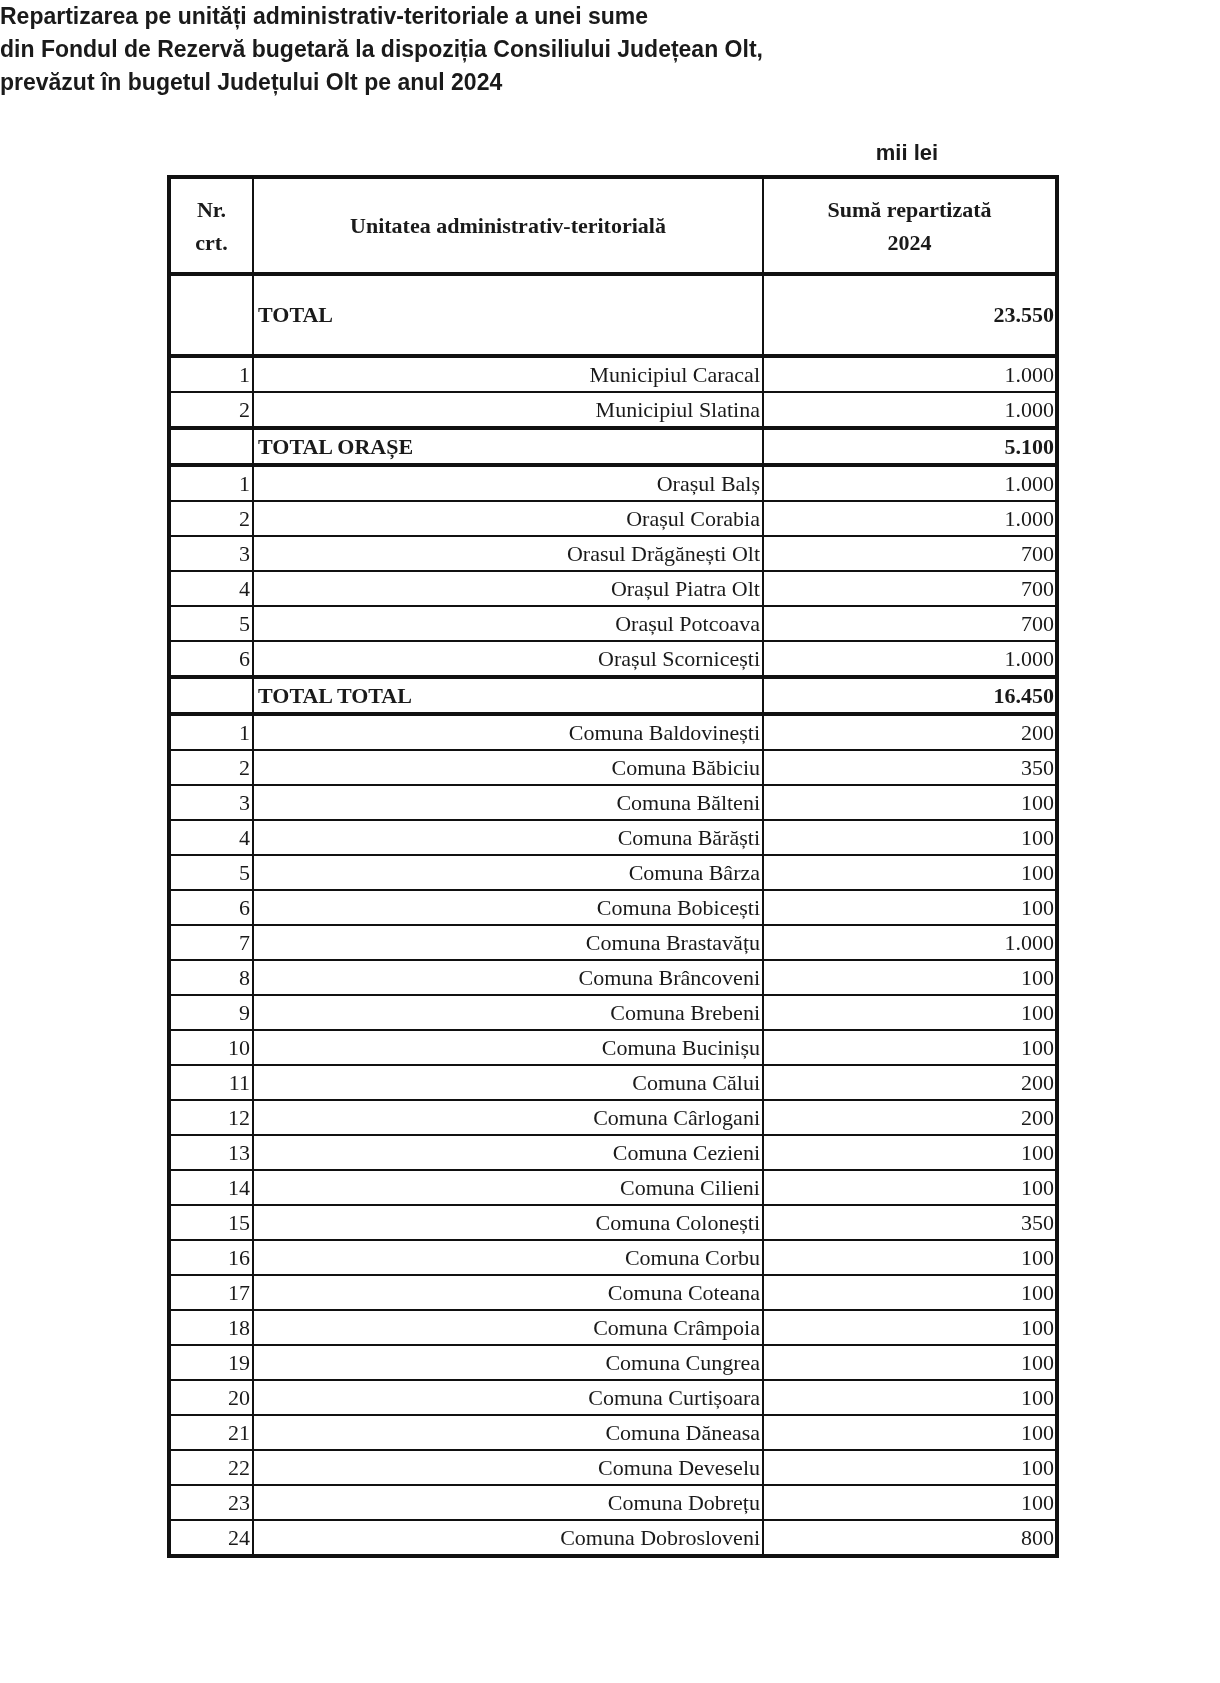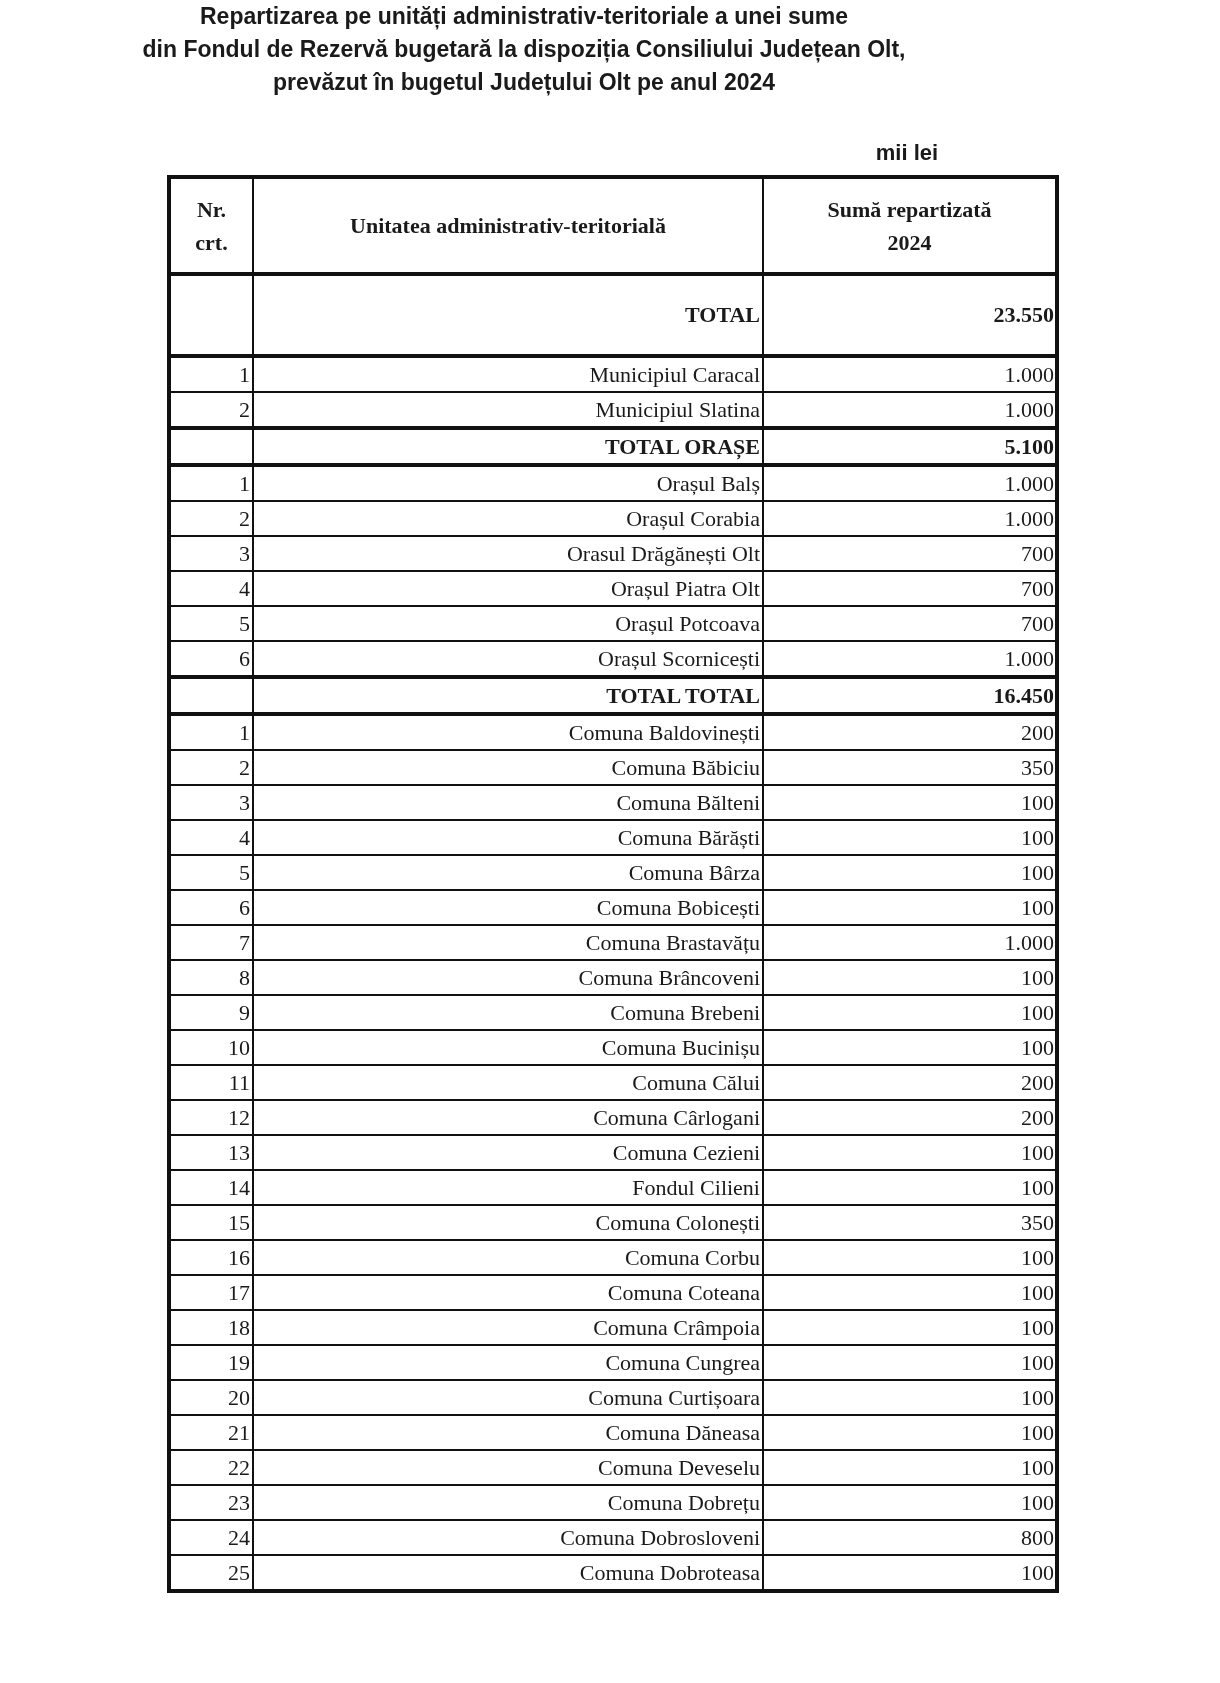--- a/index.html
+++ b/index.html
@@ -1,34 +1,34 @@
 <!DOCTYPE html>
 <html><head>
 <meta charset="utf-8">
 <style>
   html, body { margin: 0; padding: 0; background: #ffffff; }
   body { width: 1220px; height: 1683px; overflow: hidden; position: relative;
          font-family: "Liberation Sans", sans-serif; color: #1a1a1a; }
-  .title { position: absolute; left: 0; top: 0; width: 1048px; text-align: center;
+  .title { position: absolute; left: 0; top: 0; width: 1048px; text-align: left;
            font-weight: bold; font-size: 23px; line-height: 33px; }
   .title div { white-space: nowrap; }
   .unit { position: absolute; top: 140px; left: 761px; width: 292px; text-align: center;
           font-weight: bold; font-size: 22px; }
   table { position: absolute; left: 167px; top: 175px; width: 888px;
           border-collapse: collapse; table-layout: fixed; font-family: Liberation Serif, serif; }
   col.c1 { width: 84px; } col.c2 { width: 510px; } col.c3 { width: 294px; }
   td, th { border: 2px solid #111; padding: 0 2px; font-size: 22px; overflow: hidden; white-space: nowrap; }
   table { border: 4px solid #111; }
   th { font-weight: bold; height: 93px; text-align: center; line-height: 33px; }
   tr.total td { height: 78px; font-weight: bold; border-top: 4px solid #111; border-bottom: 4px solid #111; }
   tr.sub td { height: 33px; font-weight: bold; border-top: 4px solid #111; border-bottom: 4px solid #111; }
   tr.row td { height: 33px; }
   td.nr { text-align: right; padding-right: 2px; }
   td.name { text-align: right; padding-left: 4px; }
-  td.name.center { text-align: right; }
+  td.name.center { text-align: left; }
   td.val { text-align: right; padding-right: 1px; padding-left: 32px; }
 </style>
 </head>
 <body>
 
 <div class="title">
   <div>Repartizarea pe unități administrativ-teritoriale a unei sume</div>
   <div>din Fondul de Rezervă bugetară la dispoziția Consiliului Județean Olt,</div>
   <div>prevăzut în bugetul Județului Olt pe anul 2024</div>
 </div>
@@ -167,21 +167,21 @@
         <td class="name">Comuna Cârlogani</td>
         <td class="val">200</td>
       </tr>
       <tr class="row">
         <td class="nr">13</td>
         <td class="name">Comuna Cezieni</td>
         <td class="val">100</td>
       </tr>
       <tr class="row">
         <td class="nr">14</td>
-        <td class="name">Fondul Cilieni</td>
+        <td class="name">Comuna Cilieni</td>
         <td class="val">100</td>
       </tr>
       <tr class="row">
         <td class="nr">15</td>
         <td class="name">Comuna Colonești</td>
         <td class="val">350</td>
       </tr>
       <tr class="row">
         <td class="nr">16</td>
         <td class="name">Comuna Corbu</td>
@@ -220,19 +220,14 @@
       <tr class="row">
         <td class="nr">23</td>
         <td class="name">Comuna Dobrețu</td>
         <td class="val">100</td>
       </tr>
       <tr class="row">
         <td class="nr">24</td>
         <td class="name">Comuna Dobrosloveni</td>
         <td class="val">800</td>
       </tr>
-      <tr class="row">
-        <td class="nr">25</td>
-        <td class="name">Comuna Dobroteasa</td>
-        <td class="val">100</td>
-      </tr>
     </tbody>
 </table>
 
 </body></html>

